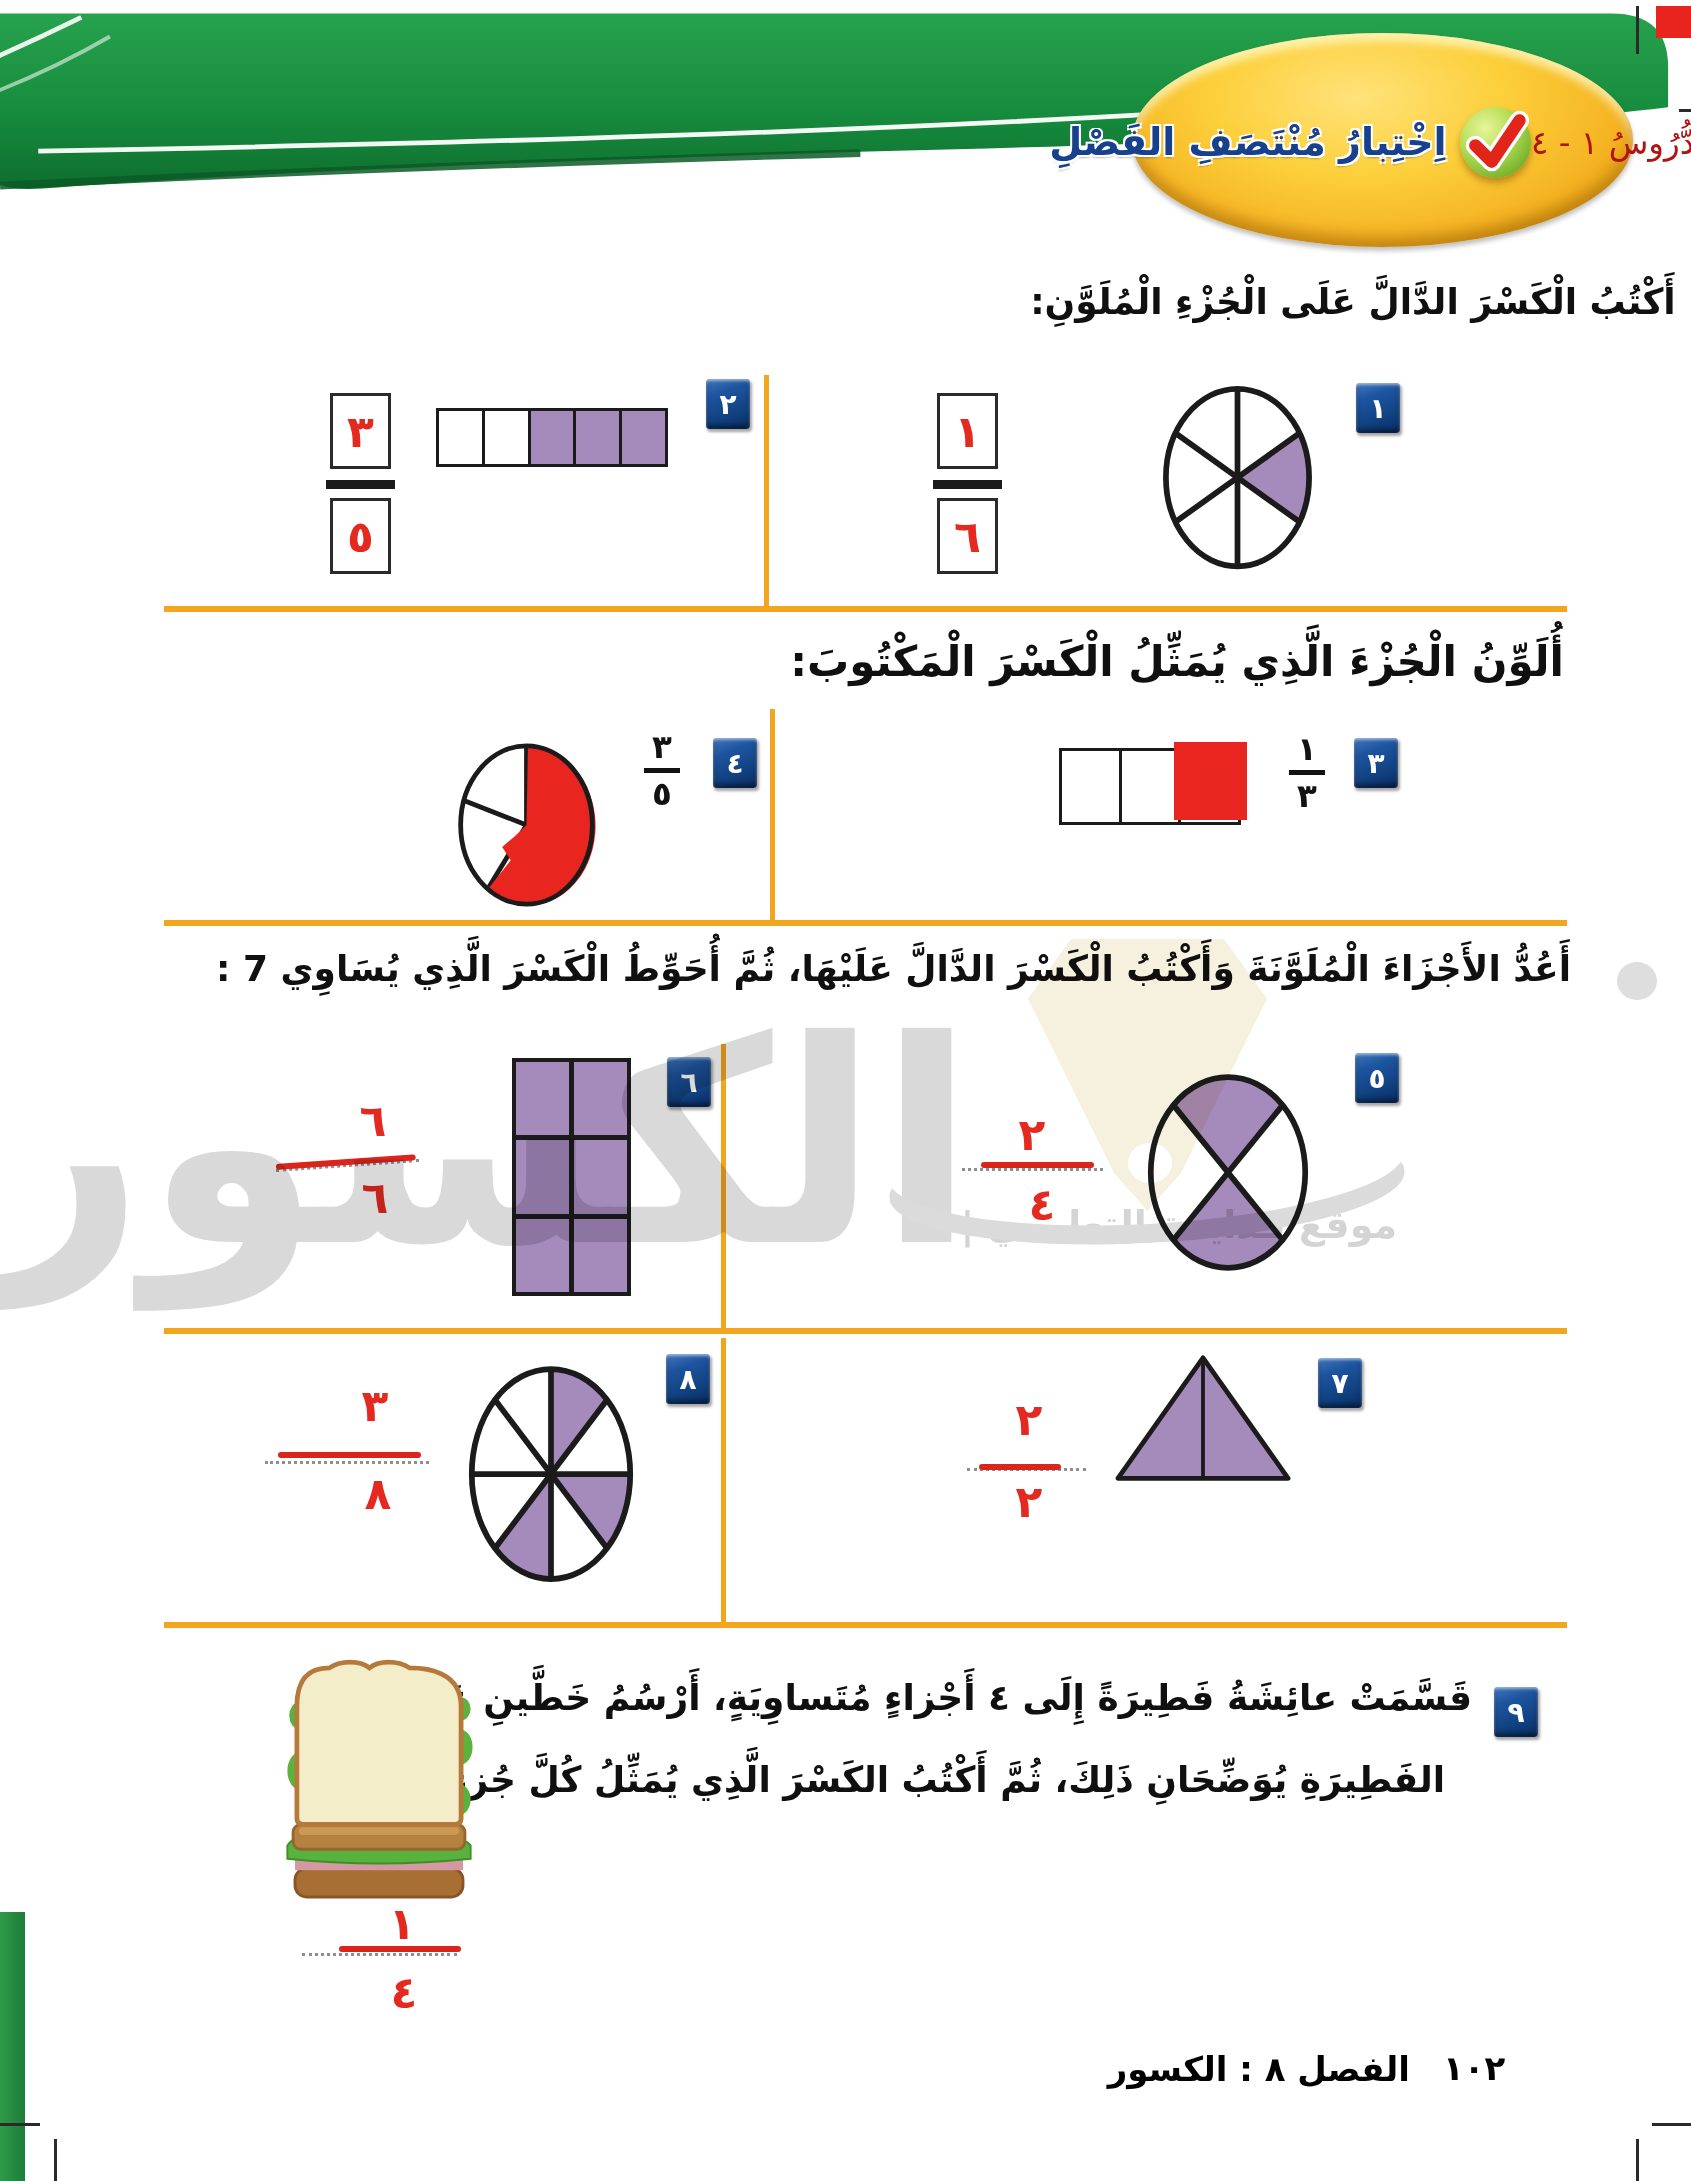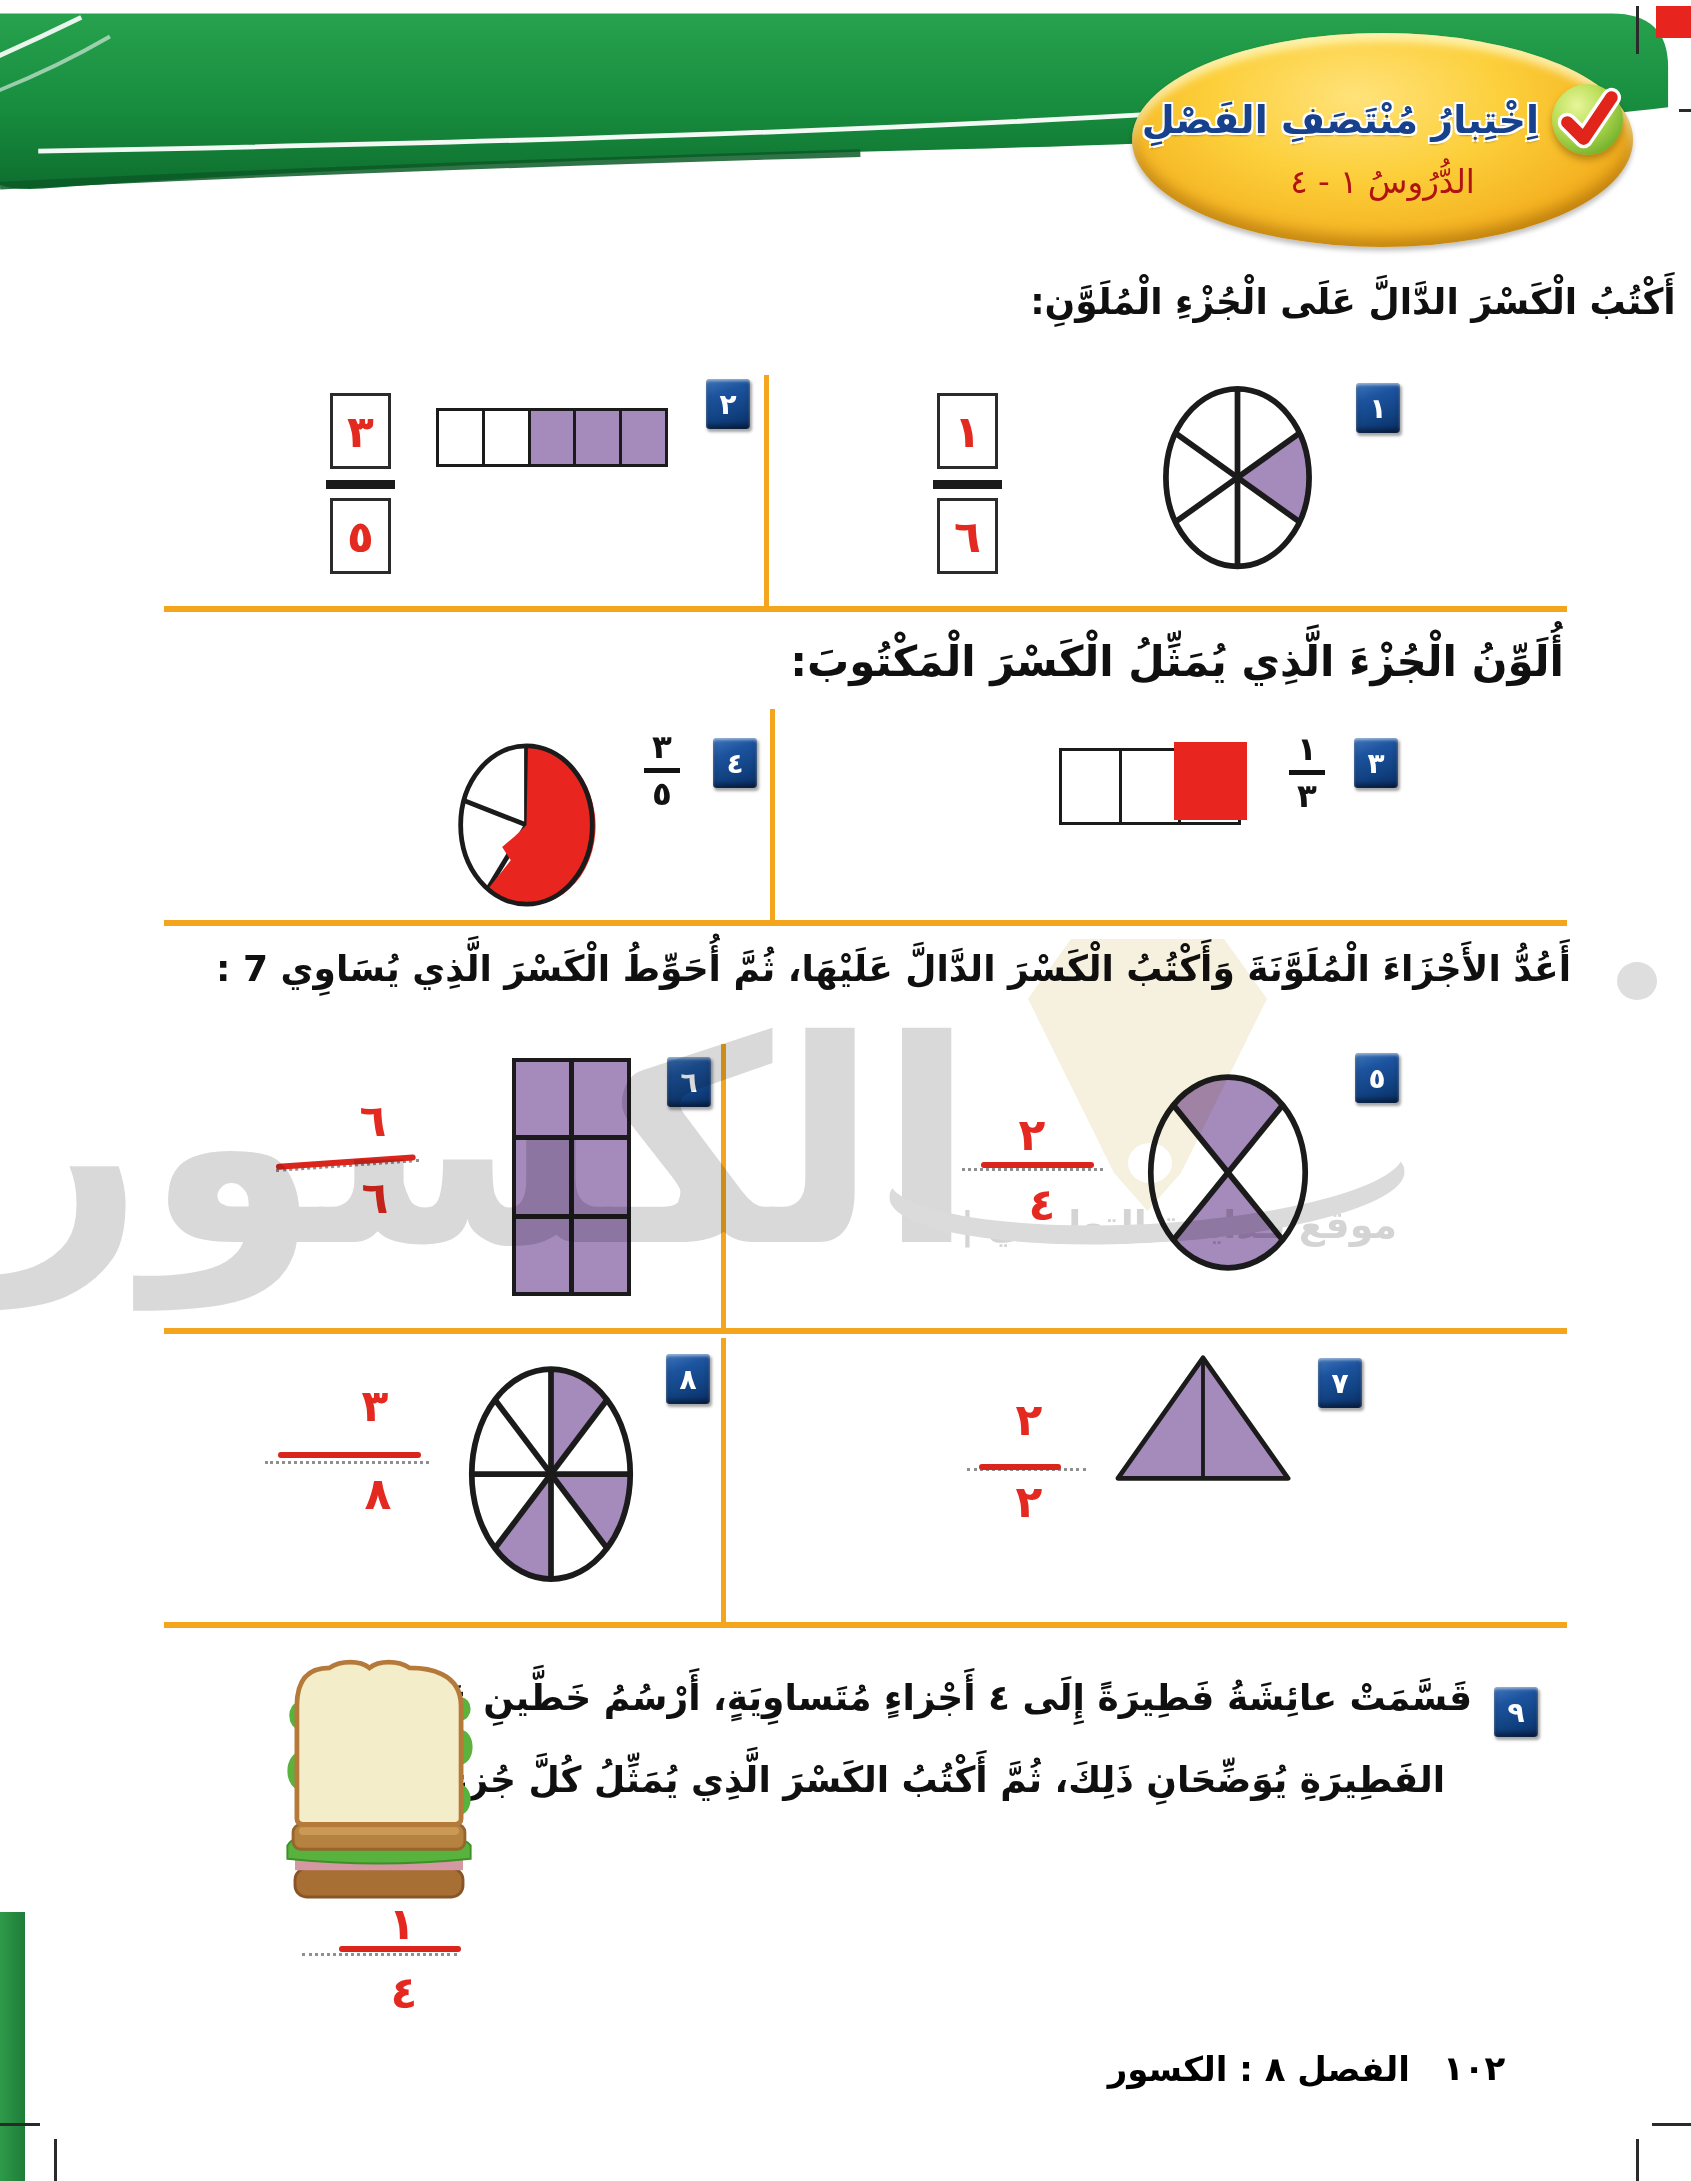--- a/index.html
+++ b/index.html
@@ -6,21 +6,21 @@
   *{box-sizing:border-box;}
   #page{position:relative;width:1692px;height:2181px;background:#ffffff;overflow:hidden;
         font-family:"DejaVu Sans",sans-serif;}
   .abs{position:absolute;}
 
   
   #banner-svg{left:0;top:0;z-index:3;}
   .badge-oval{left:1132px;top:32.5px;width:501px;height:214px;border-radius:50%;z-index:4;
     background:radial-gradient(ellipse at 45% 30%, #ffe27a 0%, #fccf3a 38%, #f5b322 68%, #d98f07 92%, #c47f04 100%);
     box-shadow:inset 0 -9.6px 13.4px rgba(140,85,0,.45), inset 0 7.6px 9.6px rgba(255,255,210,.8), 0 3.8px 5.7px rgba(0,0,0,.25);
-    display:flex;flex-direction:column;align-items:center;justify-content:center;}
+    display:flex;flex-direction:row;align-items:center;justify-content:center;}
   .badge-titlerow{display:flex;align-items:center;gap:13.4px;direction:ltr;margin-top:5.7px;}
   .badge-title{font-weight:bold;font-size:38px;color:#17418c;direction:rtl;white-space:nowrap;
     text-shadow:1.9px 1.9px 0 #fff,-1.9px 1.9px 0 #fff,1.9px -1.9px 0 #fff,-1.9px -1.9px 0 #fff,0 2.9px 1.9px rgba(0,0,0,.25);}
   .badge-sub{font-weight:normal;font-size:32.5px;color:#b11313;direction:rtl;margin-top:7.6px;white-space:nowrap;}
   .checkball{position:relative;width:71px;height:71px;border-radius:50%;
     background:radial-gradient(circle at 35% 30%, #e7f59a 0%, #b8dd55 40%, #7ab530 75%, #578c1e 100%);
     box-shadow:0 4.8px 7.6px rgba(90,60,0,.4);}
   .redsquare{left:1656px;top:5.7px;width:36px;height:32.5px;background:#e8241e;z-index:5;}
   .cropmark{background:#2a2a2a;z-index:5;}
 

